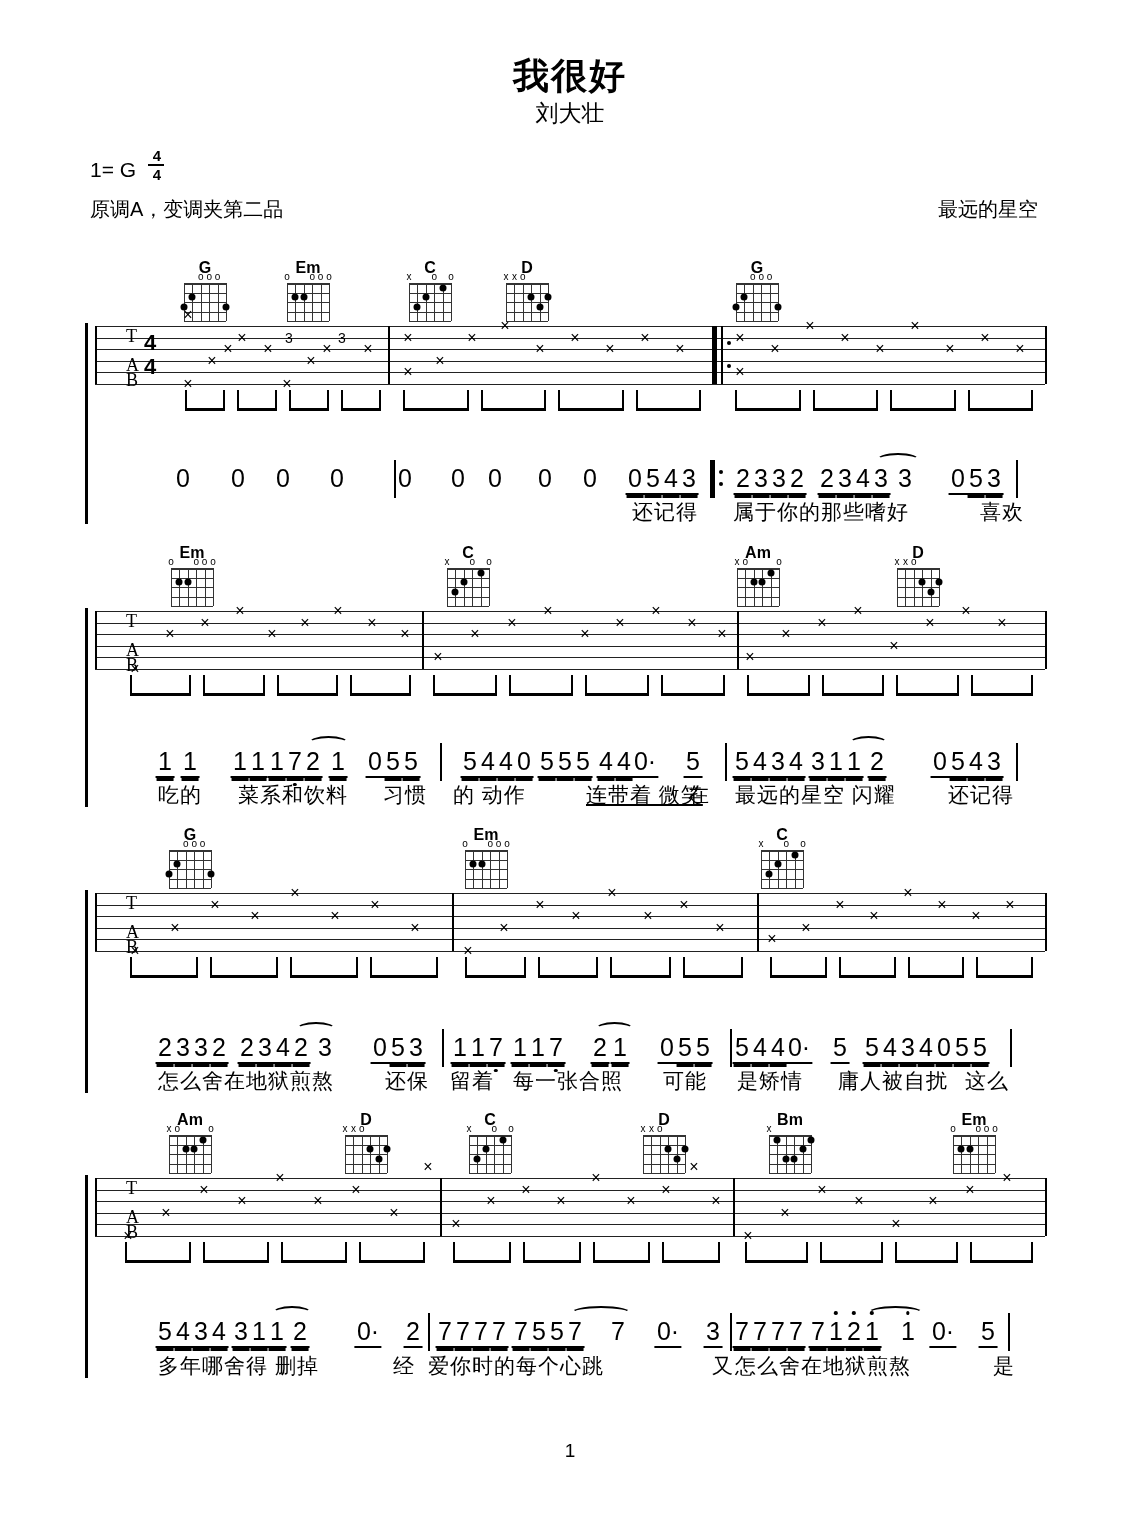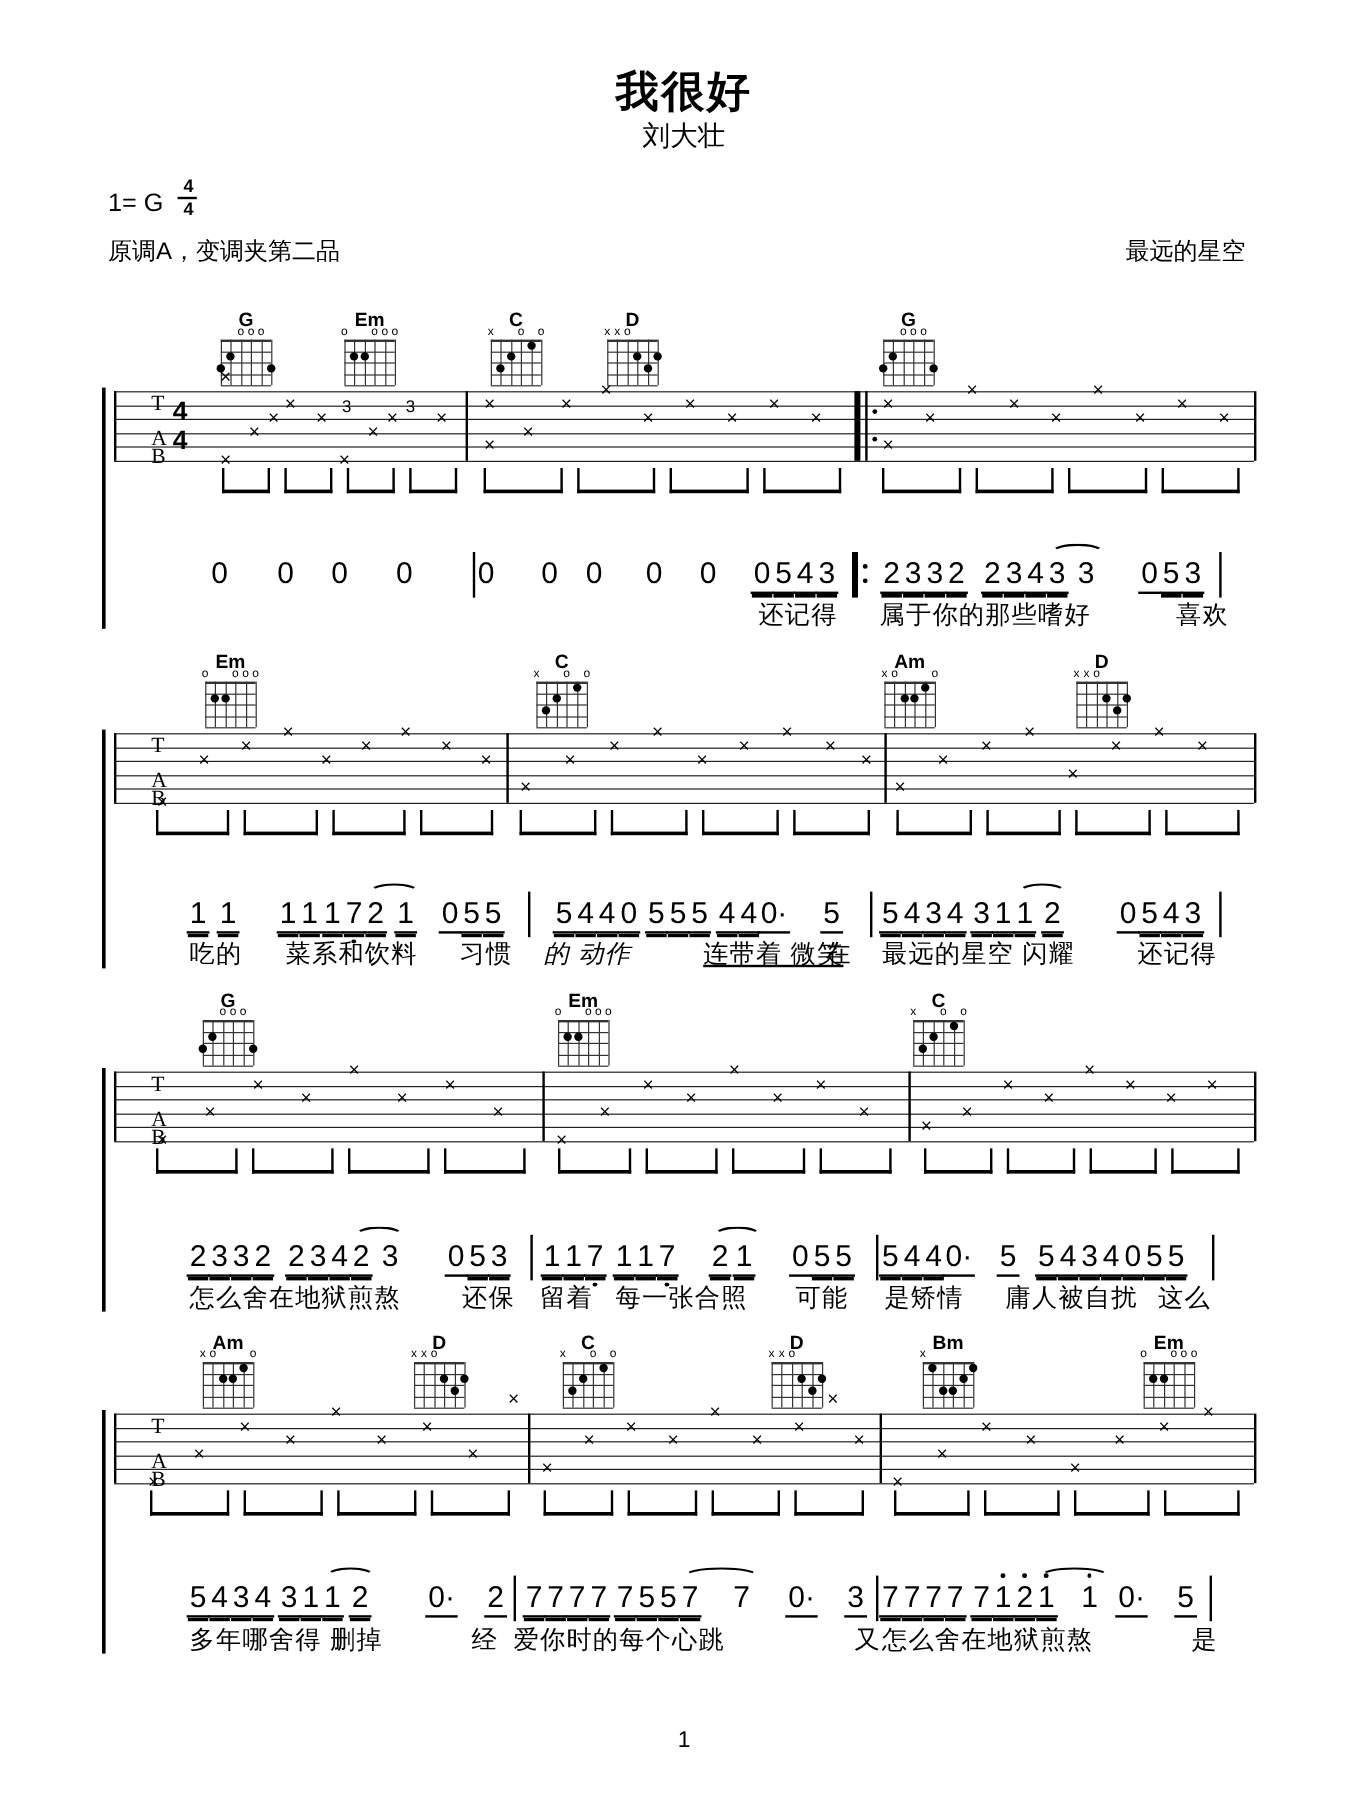--- a/index.html
+++ b/index.html
@@ -399,21 +399,21 @@
       <div class="abs tok u2" style="left: 976px; top: 748px;">4</div>
       <div class="abs tok u2" style="left: 994px; top: 748px;">3</div>
       <div class="abs numbar" style="left: 440px; top: 743px; height: 38px;"></div>
       <div class="abs numbar" style="left: 725px; top: 743px; height: 38px;"></div>
       <div class="abs numbar" style="left: 1016px; top: 743px; height: 38px;"></div>
       <div class="abs tie" style="left: 308px; top: 736px; width: 37px;"></div>
       <div class="abs tie" style="left: 849px; top: 736px; width: 35px;"></div>
       <div class="abs lyric" style="left: 158px; top: 781px;">吃的</div>
       <div class="abs lyric" style="left: 238px; top: 781px;">菜系和饮料</div>
       <div class="abs lyric" style="left: 383px; top: 781px;">习惯</div>
-      <div class="abs lyric" style="left: 453px; top: 781px; font-style: italic;">的 动作</div>
+      <div class="abs lyric" style="left: 453px; top: 781px;">的 动作</div>
       <div class="abs lyric" style="left: 586px; top: 781px; text-decoration: underline;">连带着 微笑</div>
       <div class="abs lyric" style="left: 688px; top: 781px;">在</div>
       <div class="abs lyric" style="left: 735px; top: 781px;">最远的星空 闪耀</div>
       <div class="abs lyric" style="left: 948px; top: 781px;">还记得</div>
       <div class="abs staffline" style="left: 95px; top: 893px; width: 950px;"></div>
       <div class="abs staffline" style="left: 95px; top: 904.5px; width: 950px;"></div>
       <div class="abs staffline" style="left: 95px; top: 916px; width: 950px;"></div>
       <div class="abs staffline" style="left: 95px; top: 927.5px; width: 950px;"></div>
       <div class="abs staffline" style="left: 95px; top: 939px; width: 950px;"></div>
       <div class="abs staffline" style="left: 95px; top: 950.5px; width: 950px;"></div>

